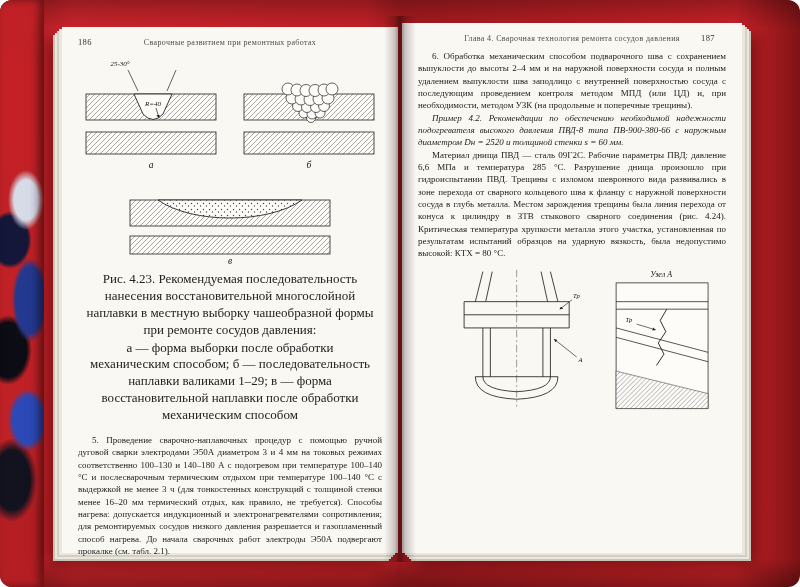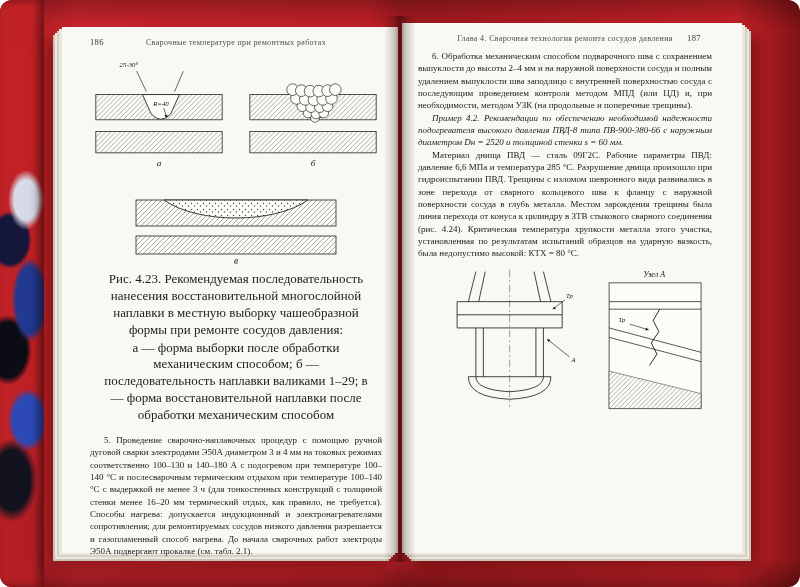--- a/index.html
+++ b/index.html
@@ -21,24 +21,24 @@
       radial-gradient(ellipse 26px 60px at 30px 300px, #23398f 0 55%, transparent 70%),
       radial-gradient(ellipse 34px 50px at 8px 350px, #0c0c14 0 55%, transparent 70%),
       radial-gradient(ellipse 30px 46px at 28px 420px, #2c49b7 0 50%, transparent 68%),
       radial-gradient(ellipse 36px 60px at 12px 480px, #131320 0 50%, transparent 70%),
       radial-gradient(ellipse 40px 90px at 16px 110px, #c42127 0 60%, transparent 78%),
       radial-gradient(ellipse 40px 80px at 20px 545px, #b51f24 0 60%, transparent 78%),
       #c02126;
   }
 
   .page { position:absolute; background:#faf8f3; color:#1b1b1b; z-index:2; }
-  #page-left { left:62px; top:27px; width:336px; height:526px; padding:10px 16px 0 28px;
+  #page-left { left:62px; top:27px; width:336px; height:526px; padding:10px 16px 0 16px;
     box-shadow: -3px 2px 0 #eae7df, -5px 4px 0 #d3cfc4, -7px 6px 0 #eae7df,
                 -9px 8px 0 #c9c4b6, -14px 12px 16px rgba(50,0,0,.5); }
-  #page-right { left:402px; top:23px; width:340px; height:530px; padding:10px 30px 0 16px;
+  #page-right { left:402px; top:23px; width:340px; height:530px; padding:10px 16px 0 16px;
     box-shadow: 3px 2px 0 #eae7df, 5px 4px 0 #d3cfc4, 7px 6px 0 #eae7df,
                 9px 8px 0 #c9c4b6, 14px 12px 16px rgba(50,0,0,.5); }
   .gutter { position:absolute; left:384px; top:16px; width:32px; height:546px; z-index:6;
     pointer-events:none;
     background:linear-gradient(90deg, rgba(30,4,4,0) 0, rgba(30,4,4,.20) 32%,
                rgba(30,4,4,.50) 50%, rgba(30,4,4,.20) 68%, rgba(30,4,4,0) 100%); }
 
   .page-header { display:flex; align-items:baseline; font-size:8px; color:#4c4c4c;
                  letter-spacing:.35px; margin-bottom:7px; }
   .page-header .num { width:36px; font-size:8.5px; color:#333; }
@@ -84,21 +84,21 @@
     </marker>
   </defs>
 </svg>
 
 <div class="cover"></div>
 <div class="edge-marble"></div>
 
 <div class="page" id="page-left">
   <div class="page-header">
     <span class="num">186</span>
-    <span class="title">Сварочные температуре при ремонтных работах</span>
+    <span class="title">Сварочные развитием при ремонтных работах</span>
     <span class="spacer"></span>
   </div>
 
   <figure>
     <div class="fig-row">
 
       <svg width="142" height="118" viewBox="0 0 142 118">
         <g>
           <path class="thin" d="M48,16 L58,37"></path>
           <path class="thin" d="M96,16 L87,37"></path>

